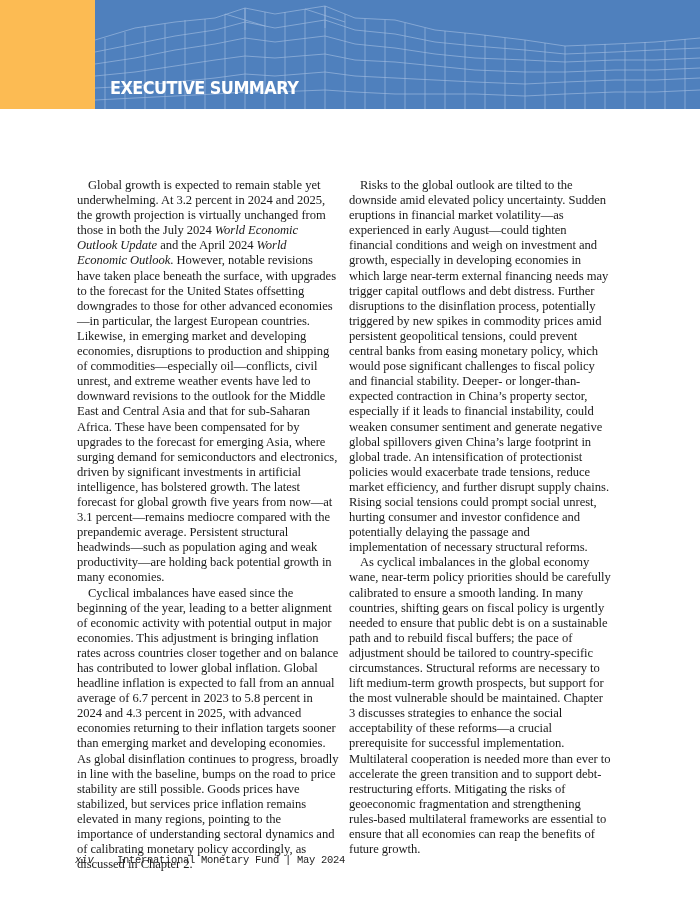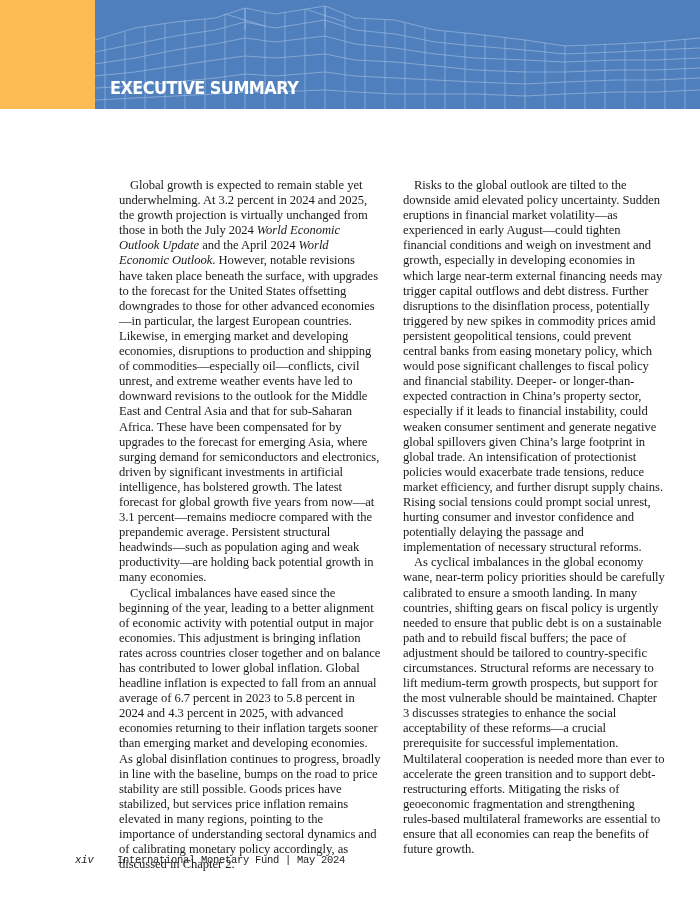--- a/index.html
+++ b/index.html
@@ -10,23 +10,23 @@
   .header { position: absolute; left: 0; top: 0; width: 700px; height: 109px; }
   .orange-block { position: absolute; left: 0; top: 0; width: 95px; height: 109px; background: #fcbb53; }
   .blue-band { position: absolute; left: 95px; top: 0; width: 605px; height: 109px; background: #4f80bd; overflow: hidden; }
   .blue-band svg { position: absolute; left: 0; top: 0; }
   .title {
     position: absolute; left: 110px; top: 78px; margin: 0;
     font-family: "DejaVu Sans", "Liberation Sans", sans-serif; font-weight: bold;
     font-size: 17.5px; letter-spacing: -0.6px; color: #ffffff; transform: scaleX(0.92); transform-origin: left;
   }
   .columns { position: absolute; top: 178px; left: 77px; width: 570px; }
-  .col { position: absolute; top: 0; width: 262px; margin-left: 42px; }
+  .col { position: absolute; top: 0; width: 262px; }
   .col.left { left: 0; }
-  .col.right { left: 284px; }
+  .col.right { left: 272px; }
   .col p {
     margin: 0; font-size: 12.6px; line-height: 15.1px; text-indent: 11px;
     text-align: left; letter-spacing: -0.05px;
   }
   .col p i { font-style: italic; }
   .footer { position: absolute; top: 854px; left: 0; width: 700px; height: 16px;
     font-family: Liberation Mono, monospace; font-size: 10.5px; color: #222; padding-left: 32px; }
   .page-num { position: absolute; left: 75px; top: 0; font-style: italic; }
   .footer-text { position: absolute; left: 117px; top: 0; letter-spacing: -0.3px; }
 </style>

